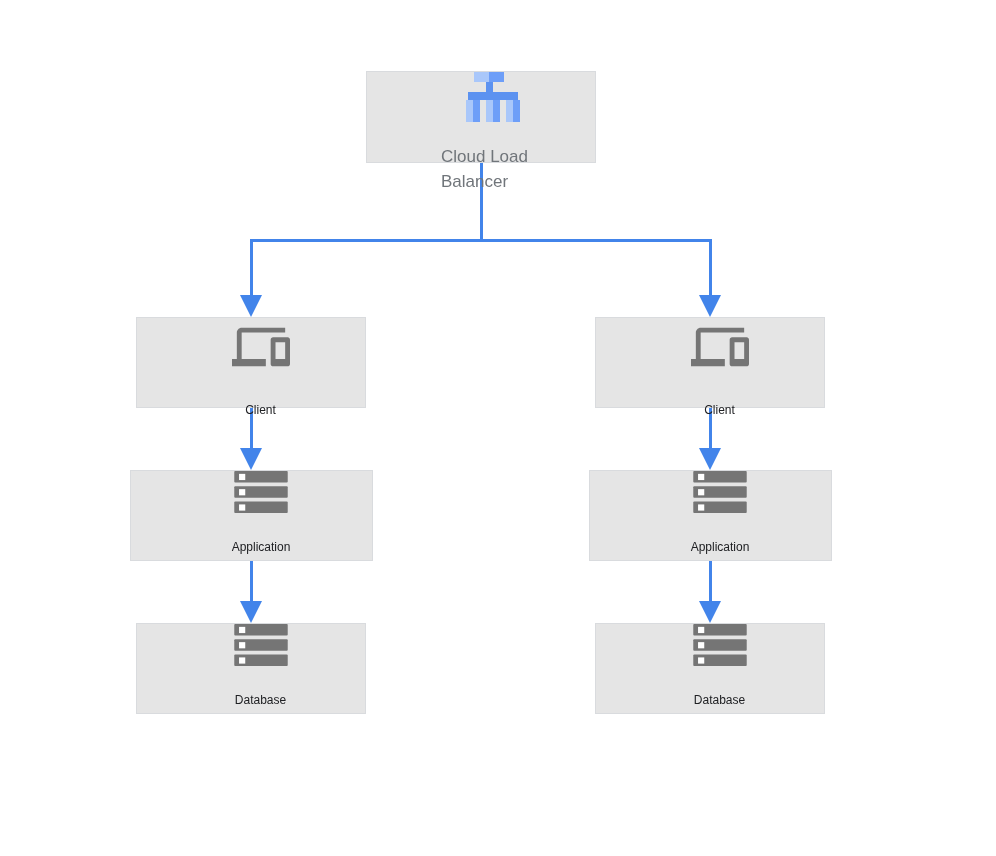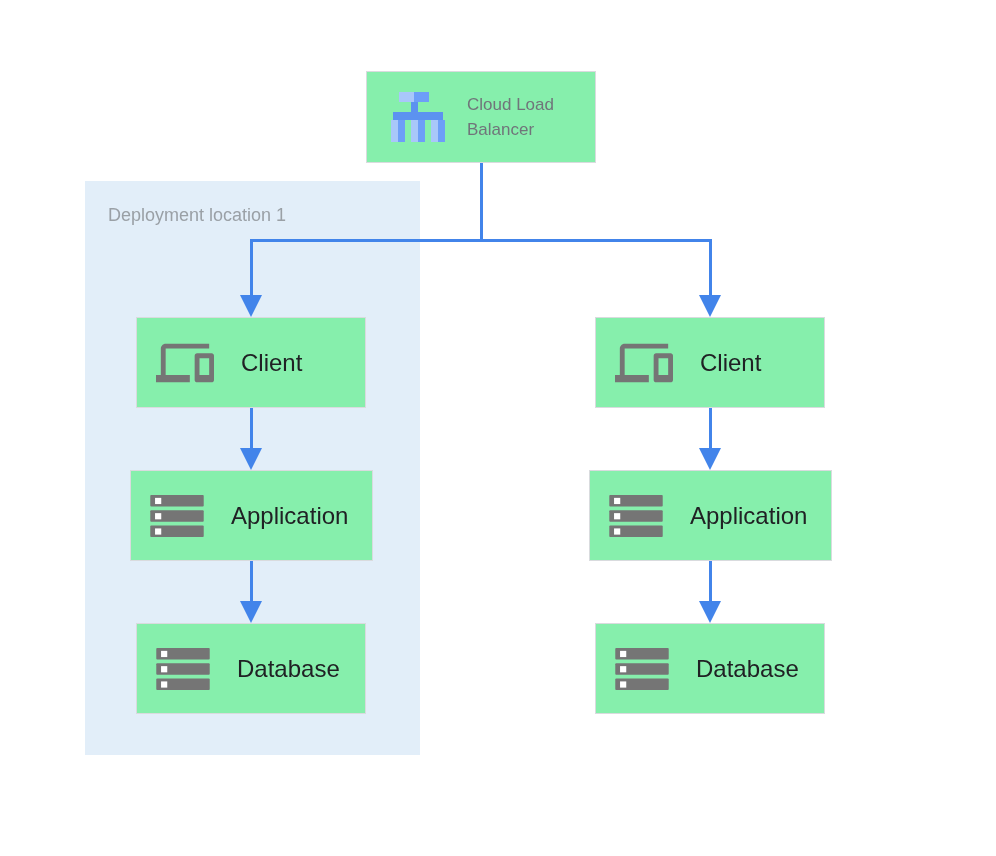--- a/index.html
+++ b/index.html
@@ -5,26 +5,26 @@
   html,body{margin:0;padding:0;background:#fff;}
   .canvas{position:relative;width:996px;height:856px;background:#ffffff;
           font-family:"Liberation Sans",sans-serif;overflow:hidden;}
 
   
   .panel{position:absolute;top:181px;width:335px;height:574px;background:#E2EEF9;}
   .p1{left:85px;} .p2{left:544px;}
   .panel-label{position:absolute;left:23px;top:24px;font-size:18px;color:#9AA0A6;}
 
   
-  .node{position:absolute;background:#86efac;border:1px solid #D9DBDE;
-        box-sizing:border-box;display:flex;align-items:center;}
+  .node{position:absolute;background:#e5e5e5;border:1px solid #D9DBDE;
+        box-sizing:border-box;display:flex;align-items:center;flex-direction:column;}
   .lb{left:366px;top:71px;width:230px;height:92px;padding-left:24px;gap:22px;}
   .lb-label{font-size:17px;line-height:25px;color:#70757A;width:104px;}
   .nbox{padding-left:19px;gap:27px;}
-  .nlabel{font-size:24px;color:#202124;}
+  .nlabel{font-size:12px;color:#202124;}
   .b-c1{left:136px;top:317px;width:230px;height:91px;}
   .b-a1{left:130px;top:470px;width:243px;height:91px;}
   .b-d1{left:136px;top:623px;width:230px;height:91px;}
   .b-c2{left:595px;top:317px;width:230px;height:91px;}
   .b-a2{left:589px;top:470px;width:243px;height:91px;}
   .b-d2{left:595px;top:623px;width:230px;height:91px;}
 
   
   .line{position:absolute;background:#4284EA;}
   .stem{left:480px;top:163px;width:3px;height:77px;}
@@ -45,23 +45,20 @@
   .h-a1l{left:240px;top:448px;} .h-a2l{left:240px;top:601px;}
   .h-a1r{left:699px;top:448px;} .h-a2r{left:699px;top:601px;}
 
   svg{display:block;flex:none;}
 </style>
 </head>
 <body>
 
 <div class="canvas">
 
-  <div class="panel p1">
-    <div class="panel-label">Deployment location 1</div>
-  </div>
 
   <div class="line stem"></div>
   <div class="line branch"></div>
   <div class="line vline drop-l"></div>
   <div class="line vline drop-r"></div>
   <div class="head h-dl"></div>
   <div class="head h-dr"></div>
 
   <div class="line vline a1l"></div>
   <div class="head h-a1l"></div>

